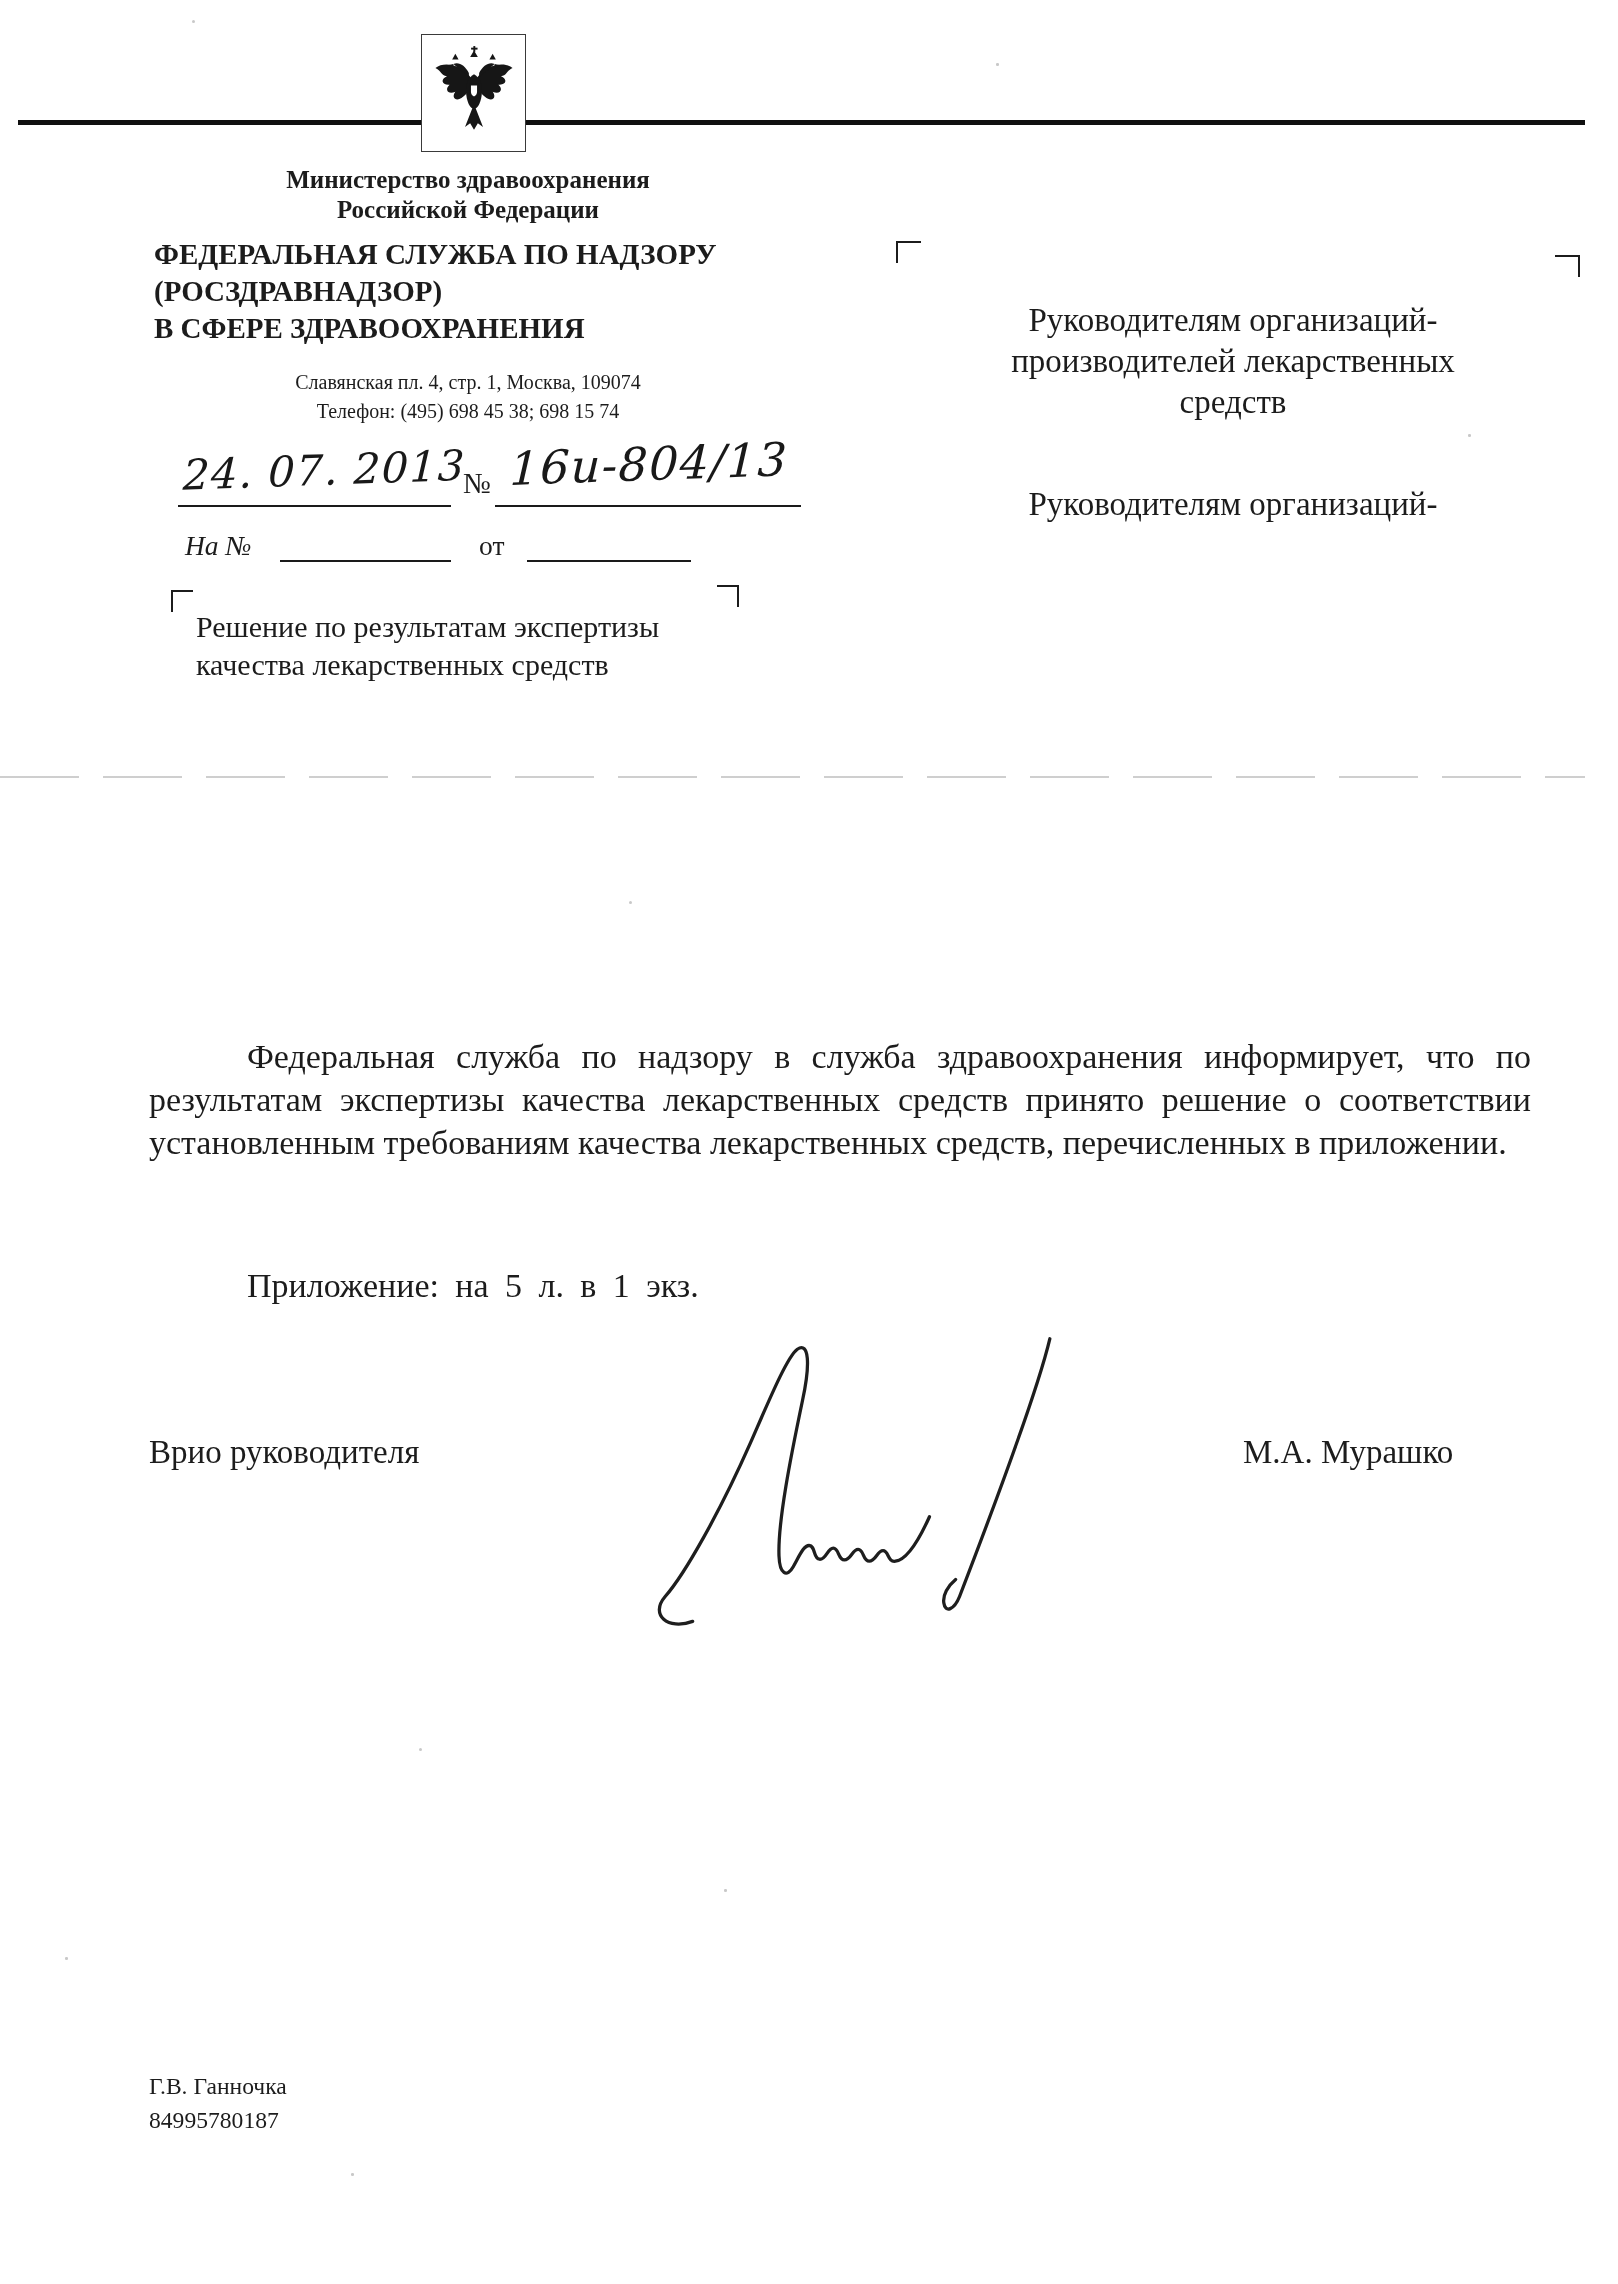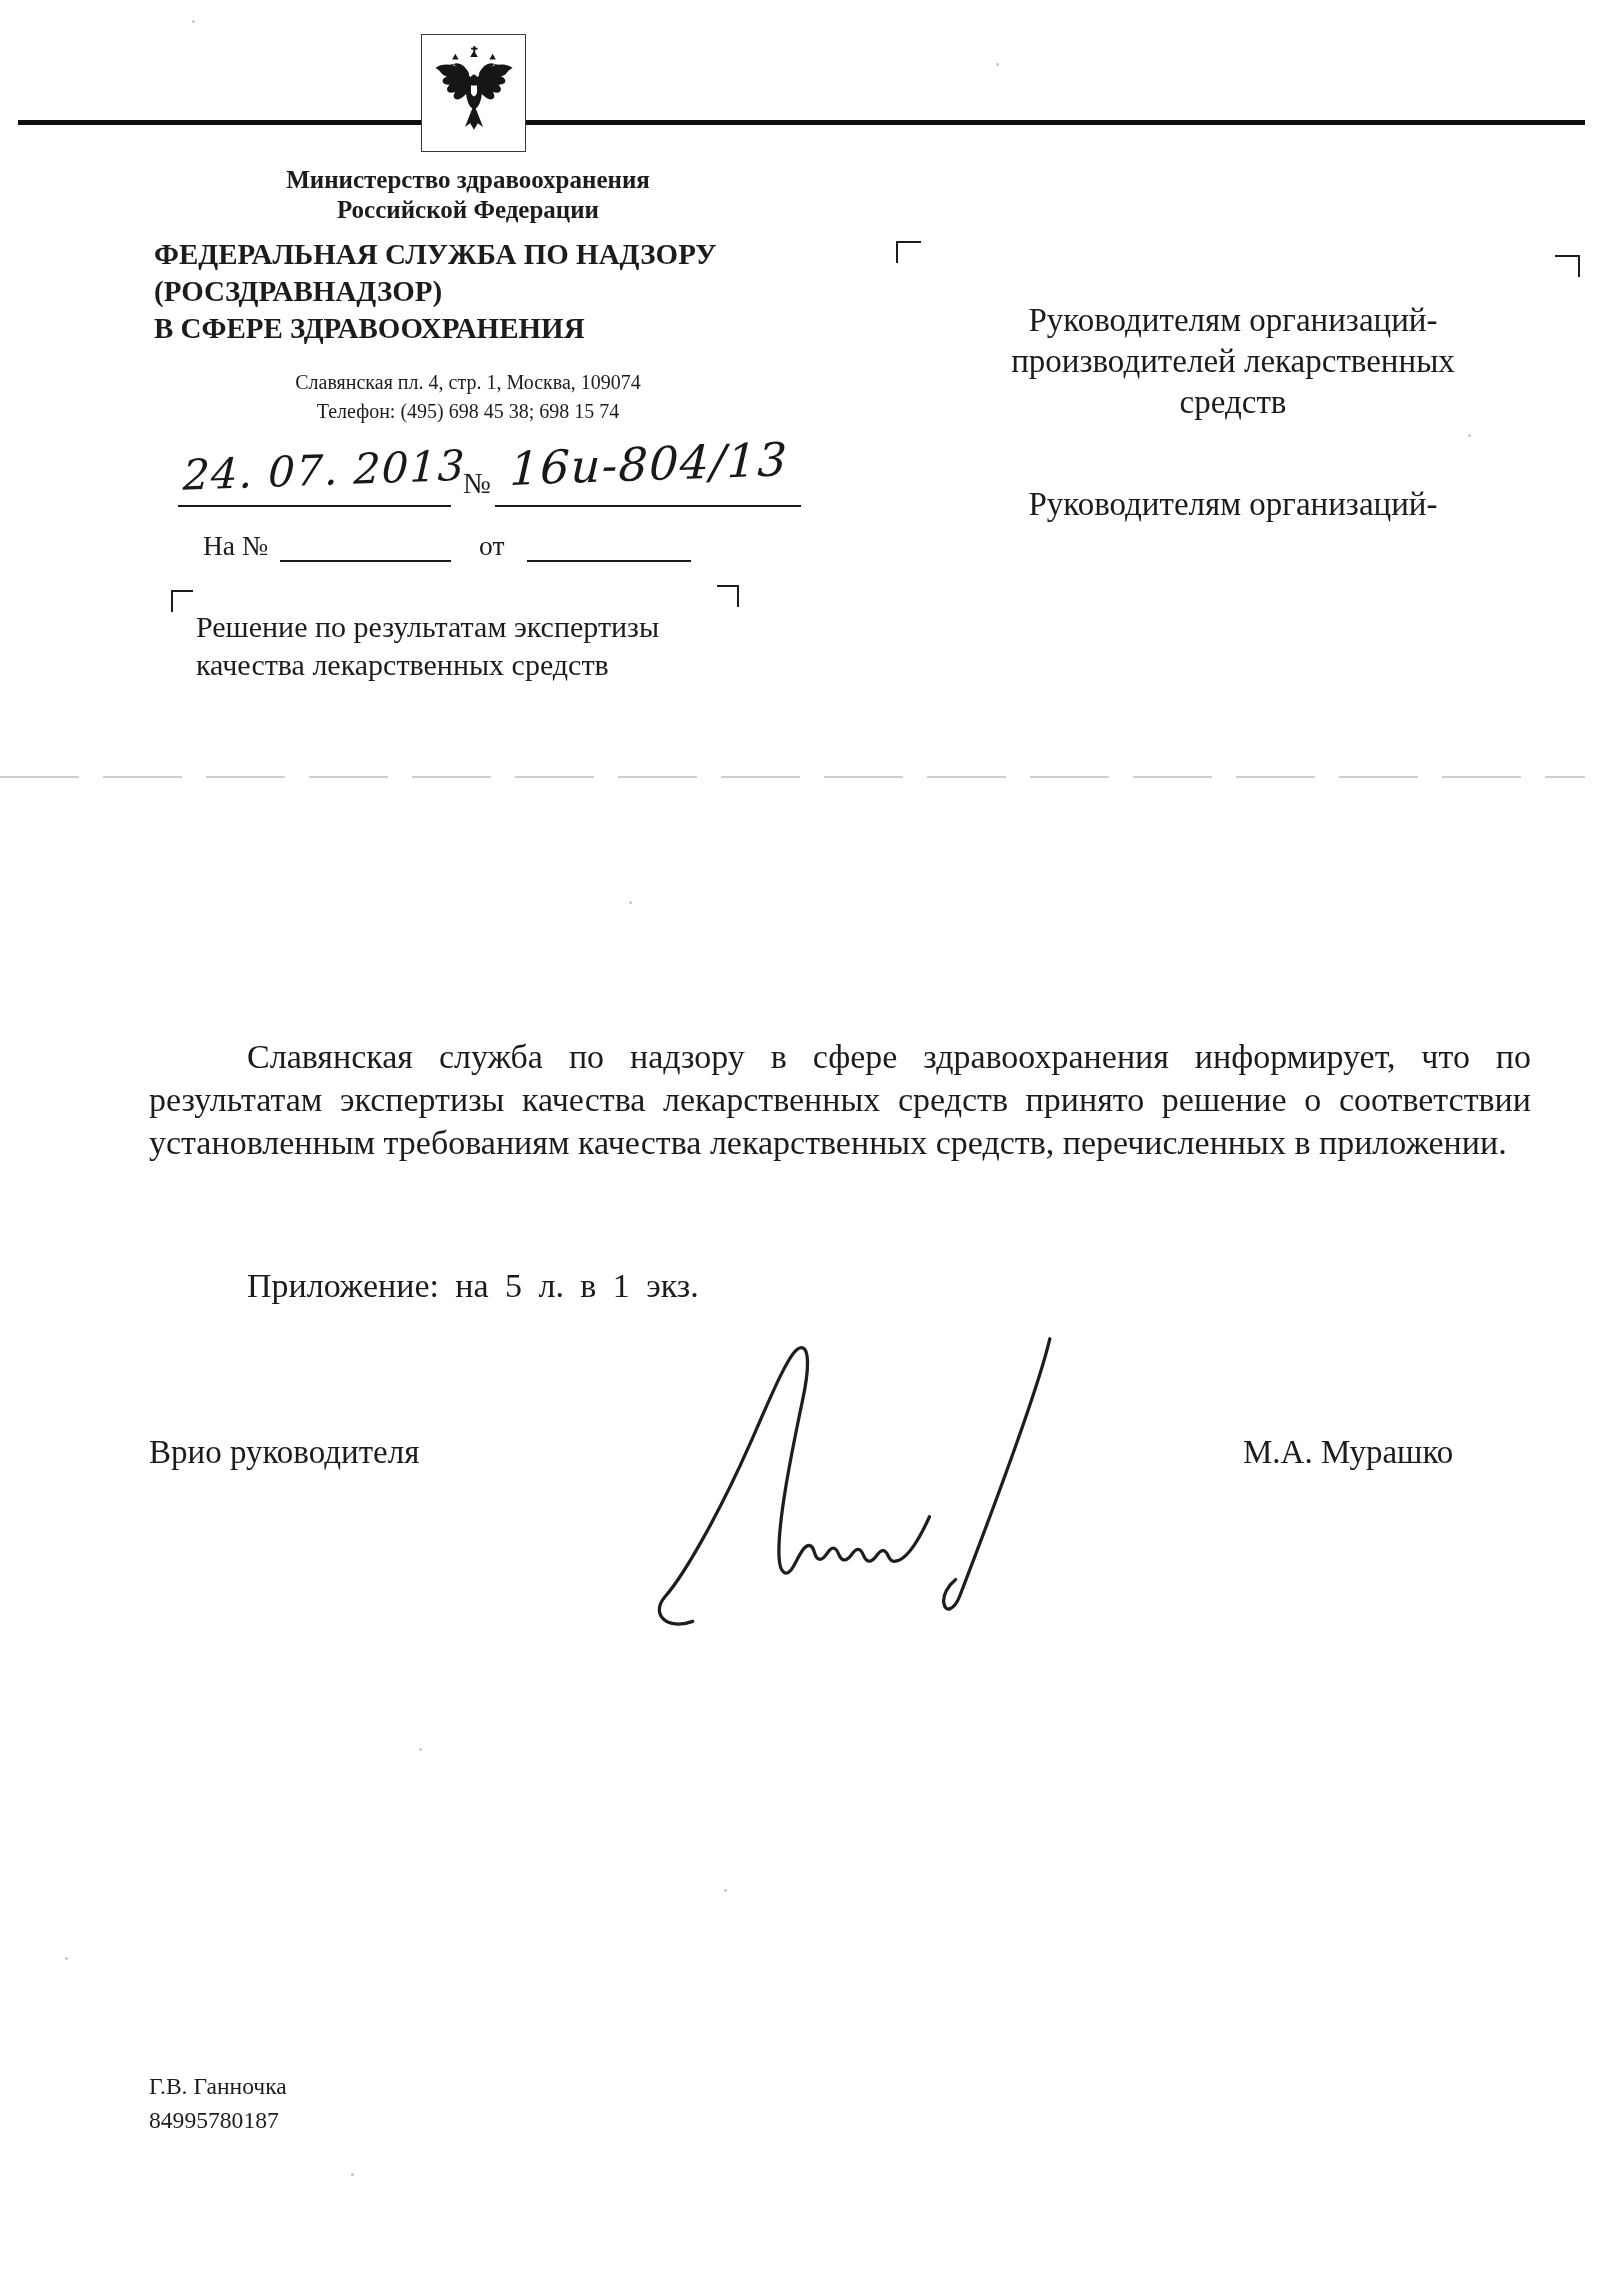--- a/index.html
+++ b/index.html
@@ -57,21 +57,21 @@
     font-size:46px; text-align:center;
     transform:rotate(-2deg) skewX(-4deg);
   }
   .u-line { position:absolute; border-top:2px solid #1a1a1a; }
   .u-date   { left:178px; top:505px; width:273px; }
   .u-number { left:495px; top:505px; width:306px; }
   .no-sign {
     position:absolute; left:463px; top:467px; font-size:29px;
   }
   .ref-label { position:absolute; top:530px; font-size:27.5px; }
-  .ref-na  { left:203px; }
+  .ref-na  { left:185px;font-style:italic; }
   .ref-ot  { left:479px; }
   .u-ref1 { left:280px; top:560px; width:171px; }
   .u-ref2 { left:527px; top:560px; width:164px; }
 
   
   .corner { position:absolute; width:22px; height:22px; }
   .corner-tl { border-top:2px solid #1c1c1c; border-left:2px solid #1c1c1c; }
   .corner-tr { border-top:2px solid #1c1c1c; border-right:2px solid #1c1c1c; }
   .c-subj-l { left:171px;  top:590px; }
   .c-subj-r { left:717px; top:585px; }
@@ -195,21 +195,21 @@
     <div>средств</div>
   </div>
 
   <div class="addr addr2">
     <div>Руководителям организаций-</div>
   </div>
 
 
   <div class="mid-divider"></div>
 
-  <div class="body-par">Славянская служба по надзору в сфере здравоохранения информирует, что по результатам экспертизы качества лекарственных средств принято решение о соответствии установленным требованиям качества лекарственных средств, перечисленных в приложении.</div>
+  <div class="body-par">Федеральная служба по надзору в служба здравоохранения информирует, что по результатам экспертизы качества лекарственных средств принято решение о соответствии установленным требованиям качества лекарственных средств, перечисленных в приложении.</div>
   <div class="attachment">Приложение: на 5 л. в 1 экз.</div>
 
   <div class="position-title">Врио руководителя</div>
 
   <svg class="signature-svg" viewBox="0 0 720 490" width="471" height="321" aria-hidden="true">
     <g fill="none" stroke="#1e1e1e" stroke-width="5" stroke-linecap="round">
       <path d="M108 468 C70 482 42 458 66 430 C96 396 150 300 196 196 C224 132 252 64 268 52 C286 40 288 74 276 130 C258 216 238 316 240 368 C241 396 252 402 262 384 C272 366 278 352 286 352 C296 352 292 372 302 373 C312 374 314 356 323 356 C332 356 330 374 340 374 C350 374 352 358 361 358 C370 358 368 376 378 376 C388 376 390 360 399 360 C408 360 406 378 418 376 C434 374 452 348 470 308"></path>
       <path d="M654 36 C636 112 566 300 516 430 C508 450 494 456 492 440 C490 428 498 414 510 404"></path>
     </g>
   </svg>

